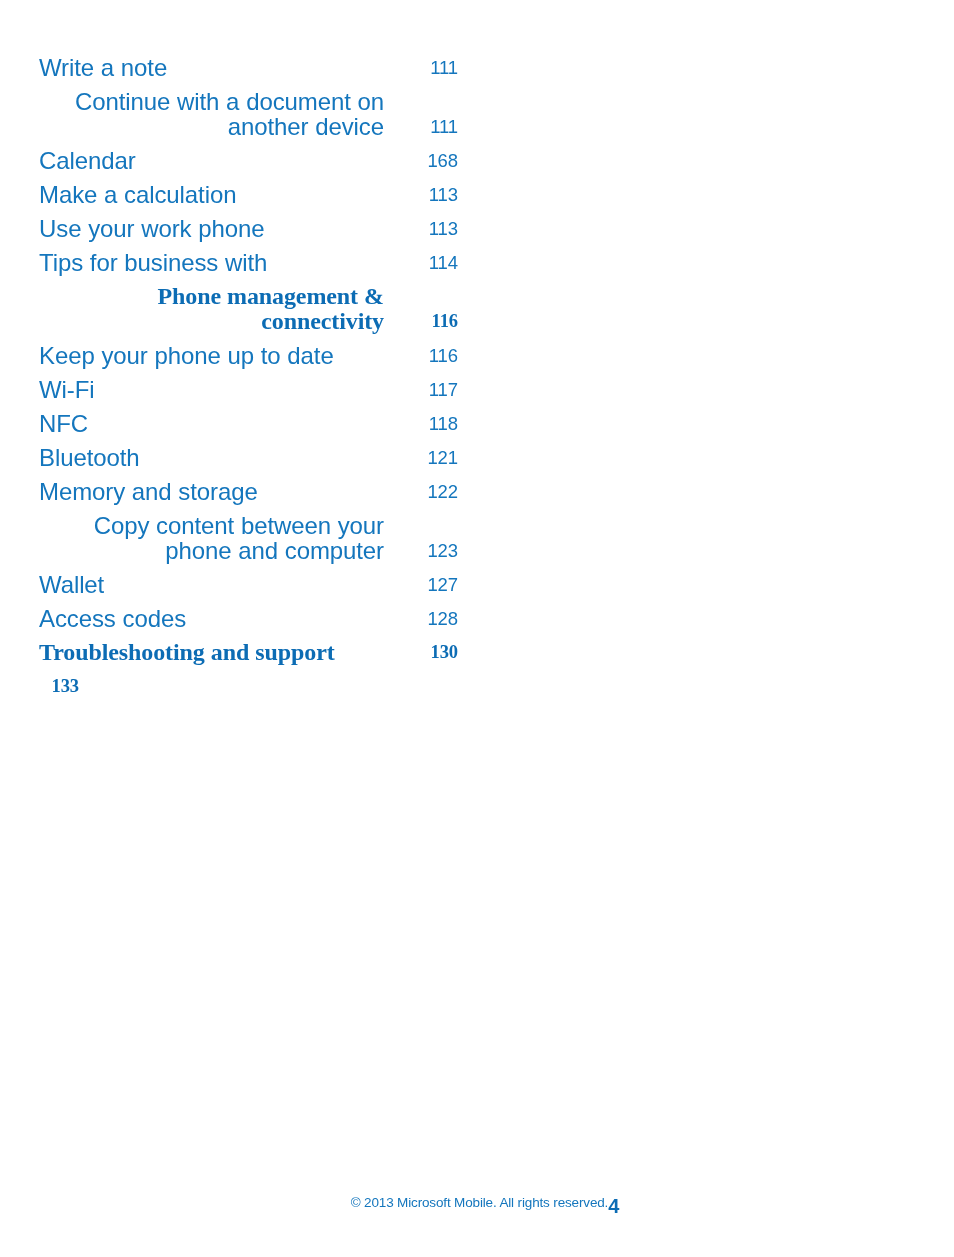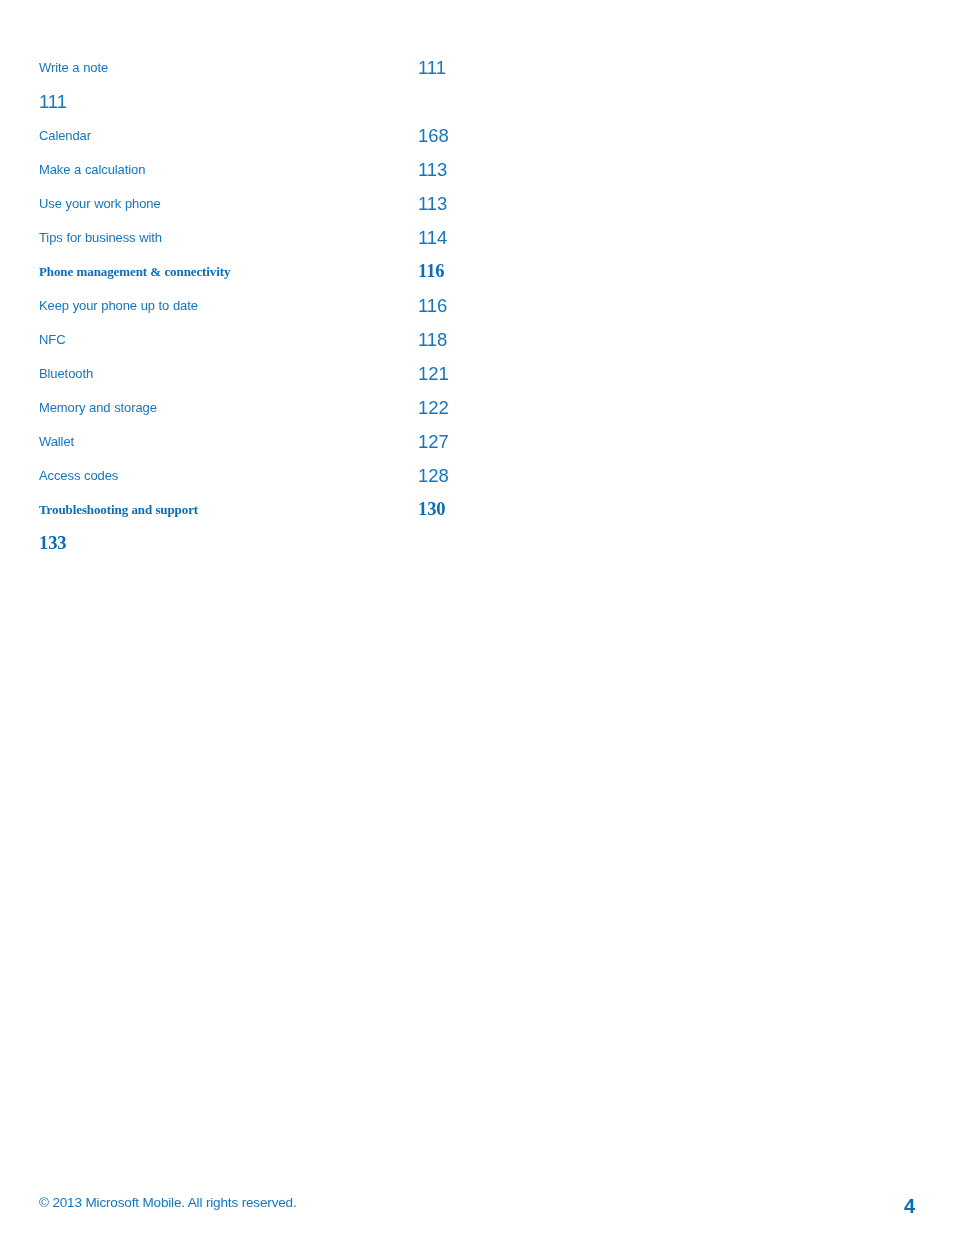--- a/index.html
+++ b/index.html
@@ -33,53 +33,54 @@
   .toc-entry {
     display: flex;
     align-items: flex-end;
     justify-content: space-between;
     width: 419px;
     margin-bottom: 9px;
   }
 
   .toc-title {
     color: #1476bd;
-    font-size: 13px;
+    font-size: 24px;
     line-height: 25px;
     letter-spacing: -0.1px;
     max-width: 345px;
     text-align: right;
     word-spacing: 0.2px;
   }
 
   .toc-page {
     color: #1476bd;
     font-size: 18.5px;
     line-height: 25px;
+    text-align: right;
     min-width: 40px;
     flex: 0 0 auto;
     letter-spacing: -0.1px;
   }
 
   .toc-entry.is-bold .toc-title,
   .toc-entry.is-bold .toc-page {
     font-weight: bold;
     color: #0c6cb4;
     font-family: Liberation Serif, serif;
   }
 
   
   .footer {
     position: absolute;
     left: 39px;
-    right: 39px;
+    right: 23px;
     bottom: 45px;
     display: flex;
     align-items: baseline;
-    justify-content: space-between;
+    justify-content: center;
   }
 
   .footer-copyright {
     color: #1476bd;
     font-size: 13.5px;
     line-height: 18px;
     letter-spacing: -0.15px;
   }
 
   .footer-pagenum {
@@ -95,20 +96,21 @@
 <body>
 
 <div class="page">
 
   <div class="toc" id="toc-list">
       <div class="toc-entry">
         <div class="toc-title">Write a note</div>
         <div class="toc-page">111</div>
       </div>
       <div class="toc-entry">
+        <div class="toc-title">Continue with a document on another device</div>
         <div class="toc-page">111</div>
       </div>
       <div class="toc-entry">
         <div class="toc-title">Calendar</div>
         <div class="toc-page">168</div>
       </div>
       <div class="toc-entry">
         <div class="toc-title">Make a calculation</div>
         <div class="toc-page">113</div>
       </div>
@@ -122,30 +124,38 @@
       </div>
       <div class="toc-entry is-bold">
         <div class="toc-title">Phone management &amp; connectivity</div>
         <div class="toc-page">116</div>
       </div>
       <div class="toc-entry">
         <div class="toc-title">Keep your phone up to date</div>
         <div class="toc-page">116</div>
       </div>
       <div class="toc-entry">
+        <div class="toc-title">Wi-Fi</div>
+        <div class="toc-page">117</div>
+      </div>
+      <div class="toc-entry">
         <div class="toc-title">NFC</div>
         <div class="toc-page">118</div>
       </div>
       <div class="toc-entry">
         <div class="toc-title">Bluetooth</div>
         <div class="toc-page">121</div>
       </div>
       <div class="toc-entry">
         <div class="toc-title">Memory and storage</div>
         <div class="toc-page">122</div>
+      </div>
+      <div class="toc-entry">
+        <div class="toc-title">Copy content between your phone and computer</div>
+        <div class="toc-page">123</div>
       </div>
       <div class="toc-entry">
         <div class="toc-title">Wallet</div>
         <div class="toc-page">127</div>
       </div>
       <div class="toc-entry">
         <div class="toc-title">Access codes</div>
         <div class="toc-page">128</div>
       </div>
       <div class="toc-entry is-bold">

